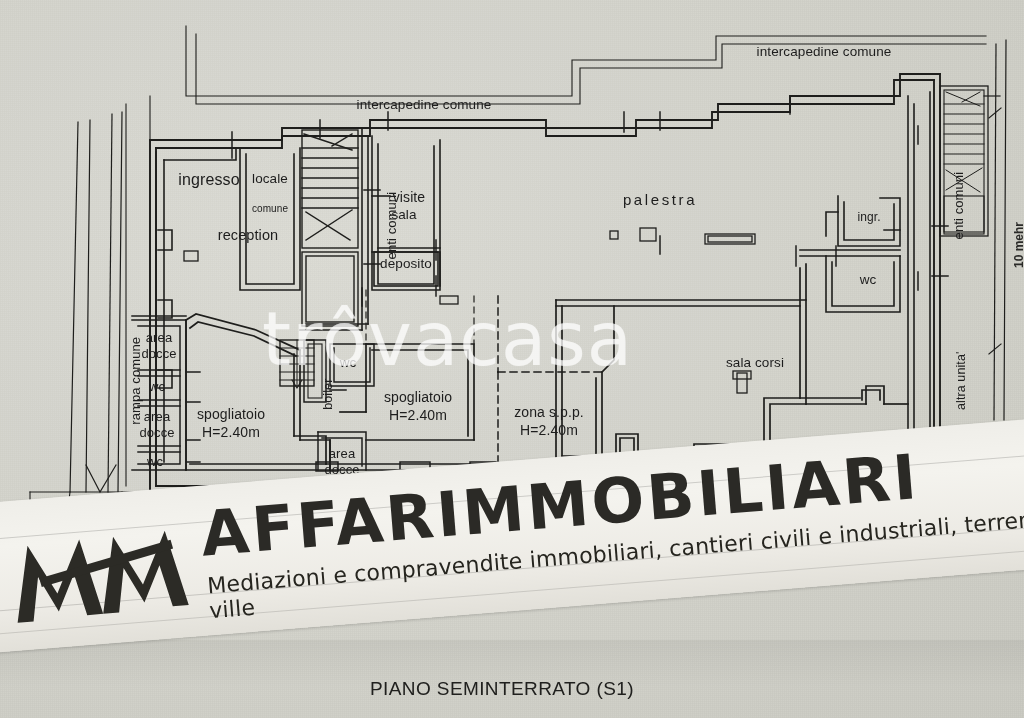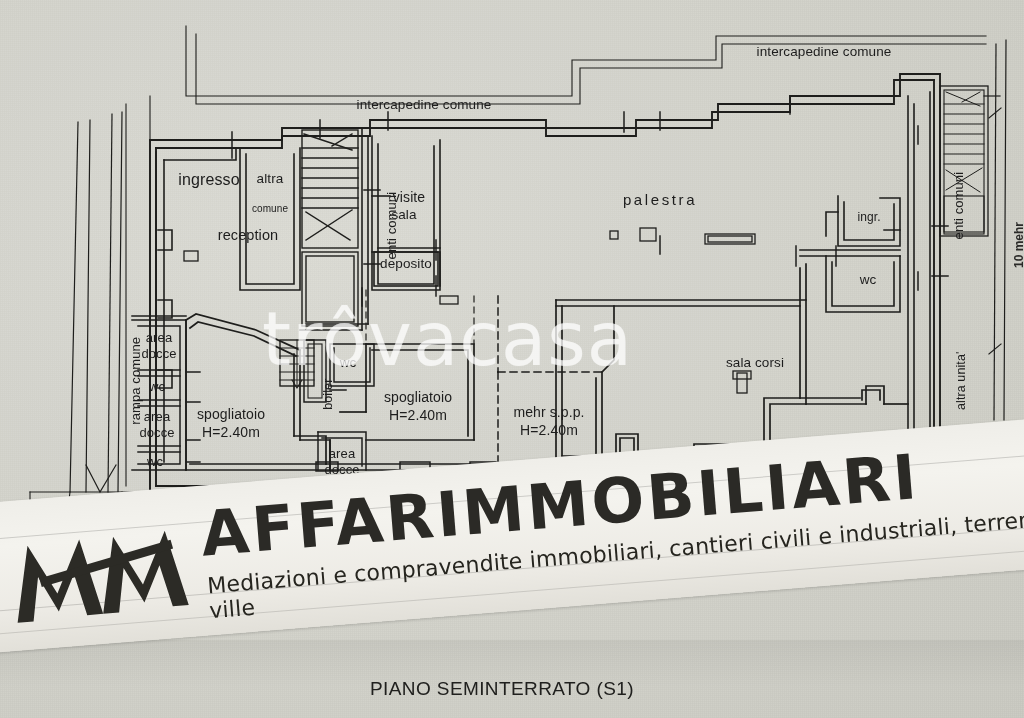--- a/index.html
+++ b/index.html
@@ -350,21 +350,21 @@
 <div>
 
   <div class="lbl c" style="left:424px;top:98px;font-size:13.5px;">intercapedine comune</div>
 
   <div class="lbl c" style="left:824px;top:45px;font-size:13.5px;">intercapedine comune</div>
 
   <div class="lbl c" style="left:196px;top:172px;font-size:16px;margin-left:13px;">ingresso</div>
 
   <div class="lbl c" style="left:248px;top:228px;font-size:14.5px;">reception</div>
 
-  <div class="lbl c" style="left:270px;top:172px;font-size:13.5px;">altra</div>
+  <div class="lbl c" style="left:270px;top:172px;font-size:13.5px;">locale</div>
   <div class="lbl c" style="left:270px;top:204px;font-size:10px;">comune</div>
 
   <div class="lbl vert" style="left:358px;top:185px;font-size:13px;transform:rotate(-90deg) translate(-50%,0);">enti comuni</div>
 
   <div class="lbl c" style="left:404px;top:172px;font-size:13.5px;margin-top:36px;">sala</div>
   <div class="lbl c" style="left:409px;top:190px;font-size:14px;">visite</div>
 
   <div class="lbl c" style="left:406px;top:257px;font-size:13.5px;">deposito</div>
 
   <div class="lbl c" style="left:660px;top:192px;font-size:15px;letter-spacing:2.6px;">palestra</div>
@@ -397,21 +397,21 @@
   <div class="lbl vert" style="left:313px;top:372px;font-size:12.5px;transform:rotate(-90deg) translate(-50%,0);">boiler</div>
 
   <div class="lbl c" style="left:348px;top:356px;font-size:13.5px;">wc</div>
 
   <div class="lbl c" style="left:418px;top:390px;font-size:14px;">spogliatoio</div>
   <div class="lbl c" style="left:418px;top:408px;font-size:14px;">H=2.40m</div>
 
   <div class="lbl c" style="left:342px;top:447px;font-size:13px;">area</div>
   <div class="lbl c" style="left:342px;top:463px;font-size:13px;">docce</div>
 
-  <div class="lbl c" style="left:549px;top:405px;font-size:14px;">mehr s.p.p.</div>
+  <div class="lbl c" style="left:549px;top:405px;font-size:14px;">zona s.p.p.</div>
   <div class="lbl c" style="left:549px;top:423px;font-size:14px;">H=2.40m</div>
 
   <div class="lbl" style="left:130px;top:495px;font-size:13.5px;">area comune</div>
 
   <div class="lbl" style="left:450px;top:485px;font-size:13px;letter-spacing:2.6px;transform:rotate(-3.4deg);">area  comune</div>
 </div>
 
 <div id="rightmargin">
   <div class="rt" style="left:16px;top:268px;transform:rotate(-90deg);font-weight:700;font-size:12px;">10 mehr</div>
   <div class="rt" style="left:27px;top:400px;transform:rotate(-90deg);font-size:11.5px;">Foglio 53  Particella 04   Subalterno 70</div>

